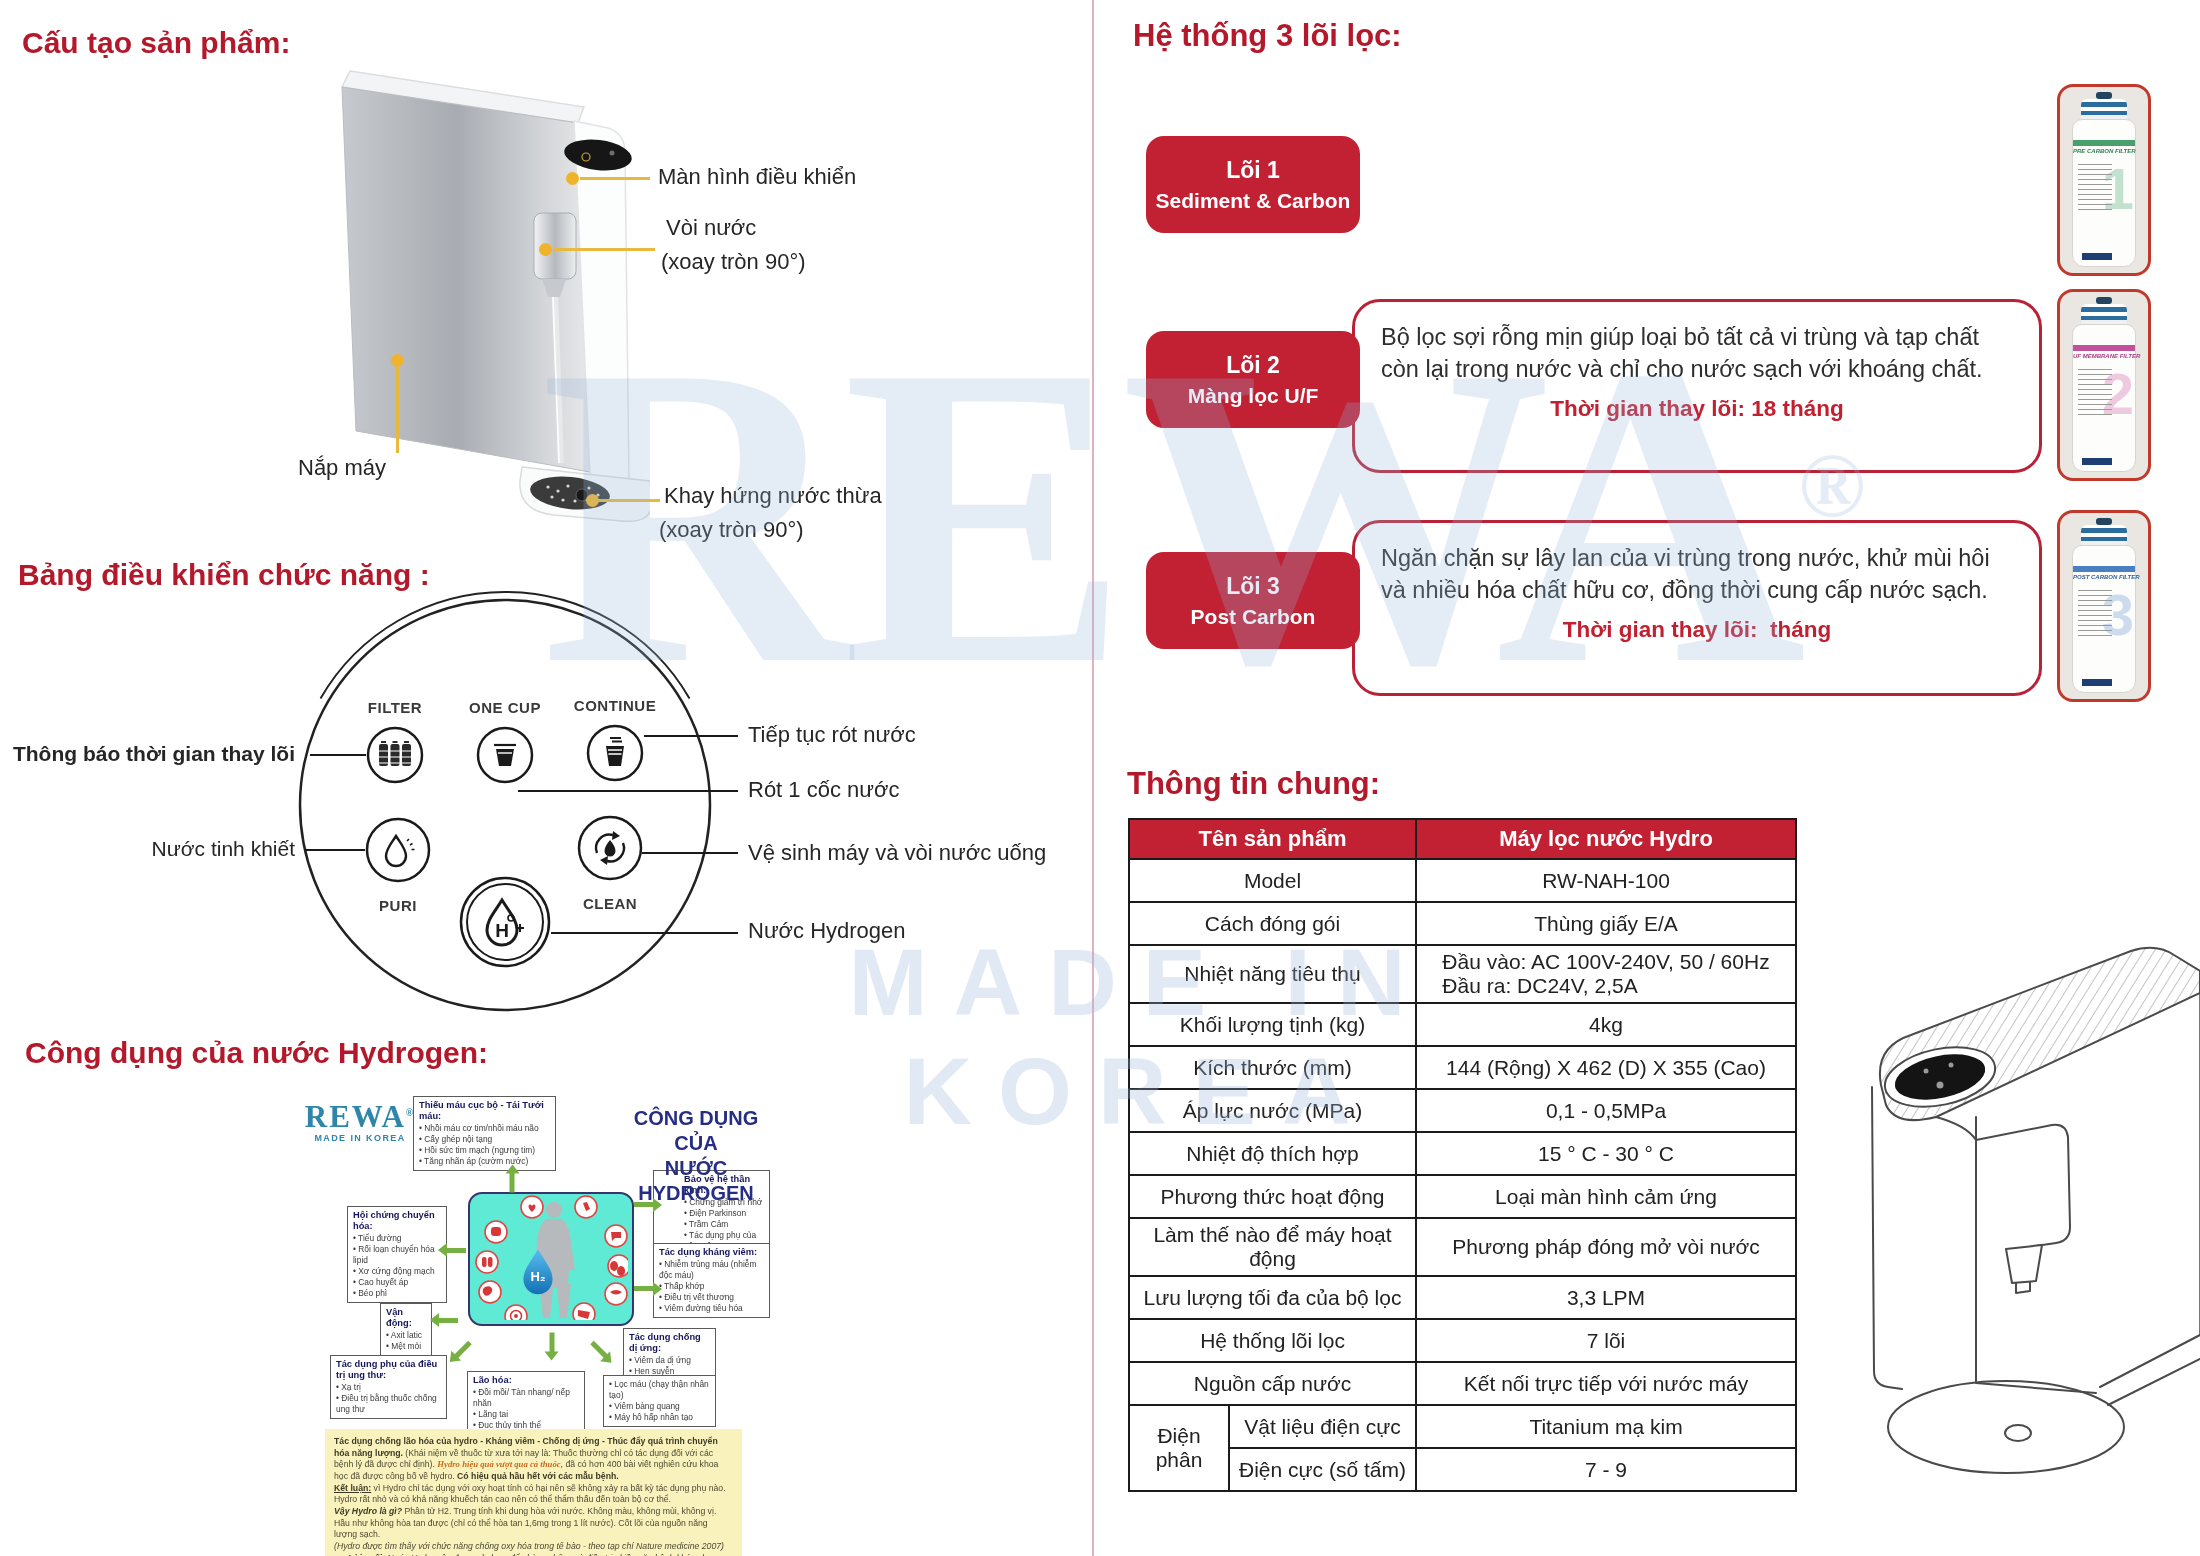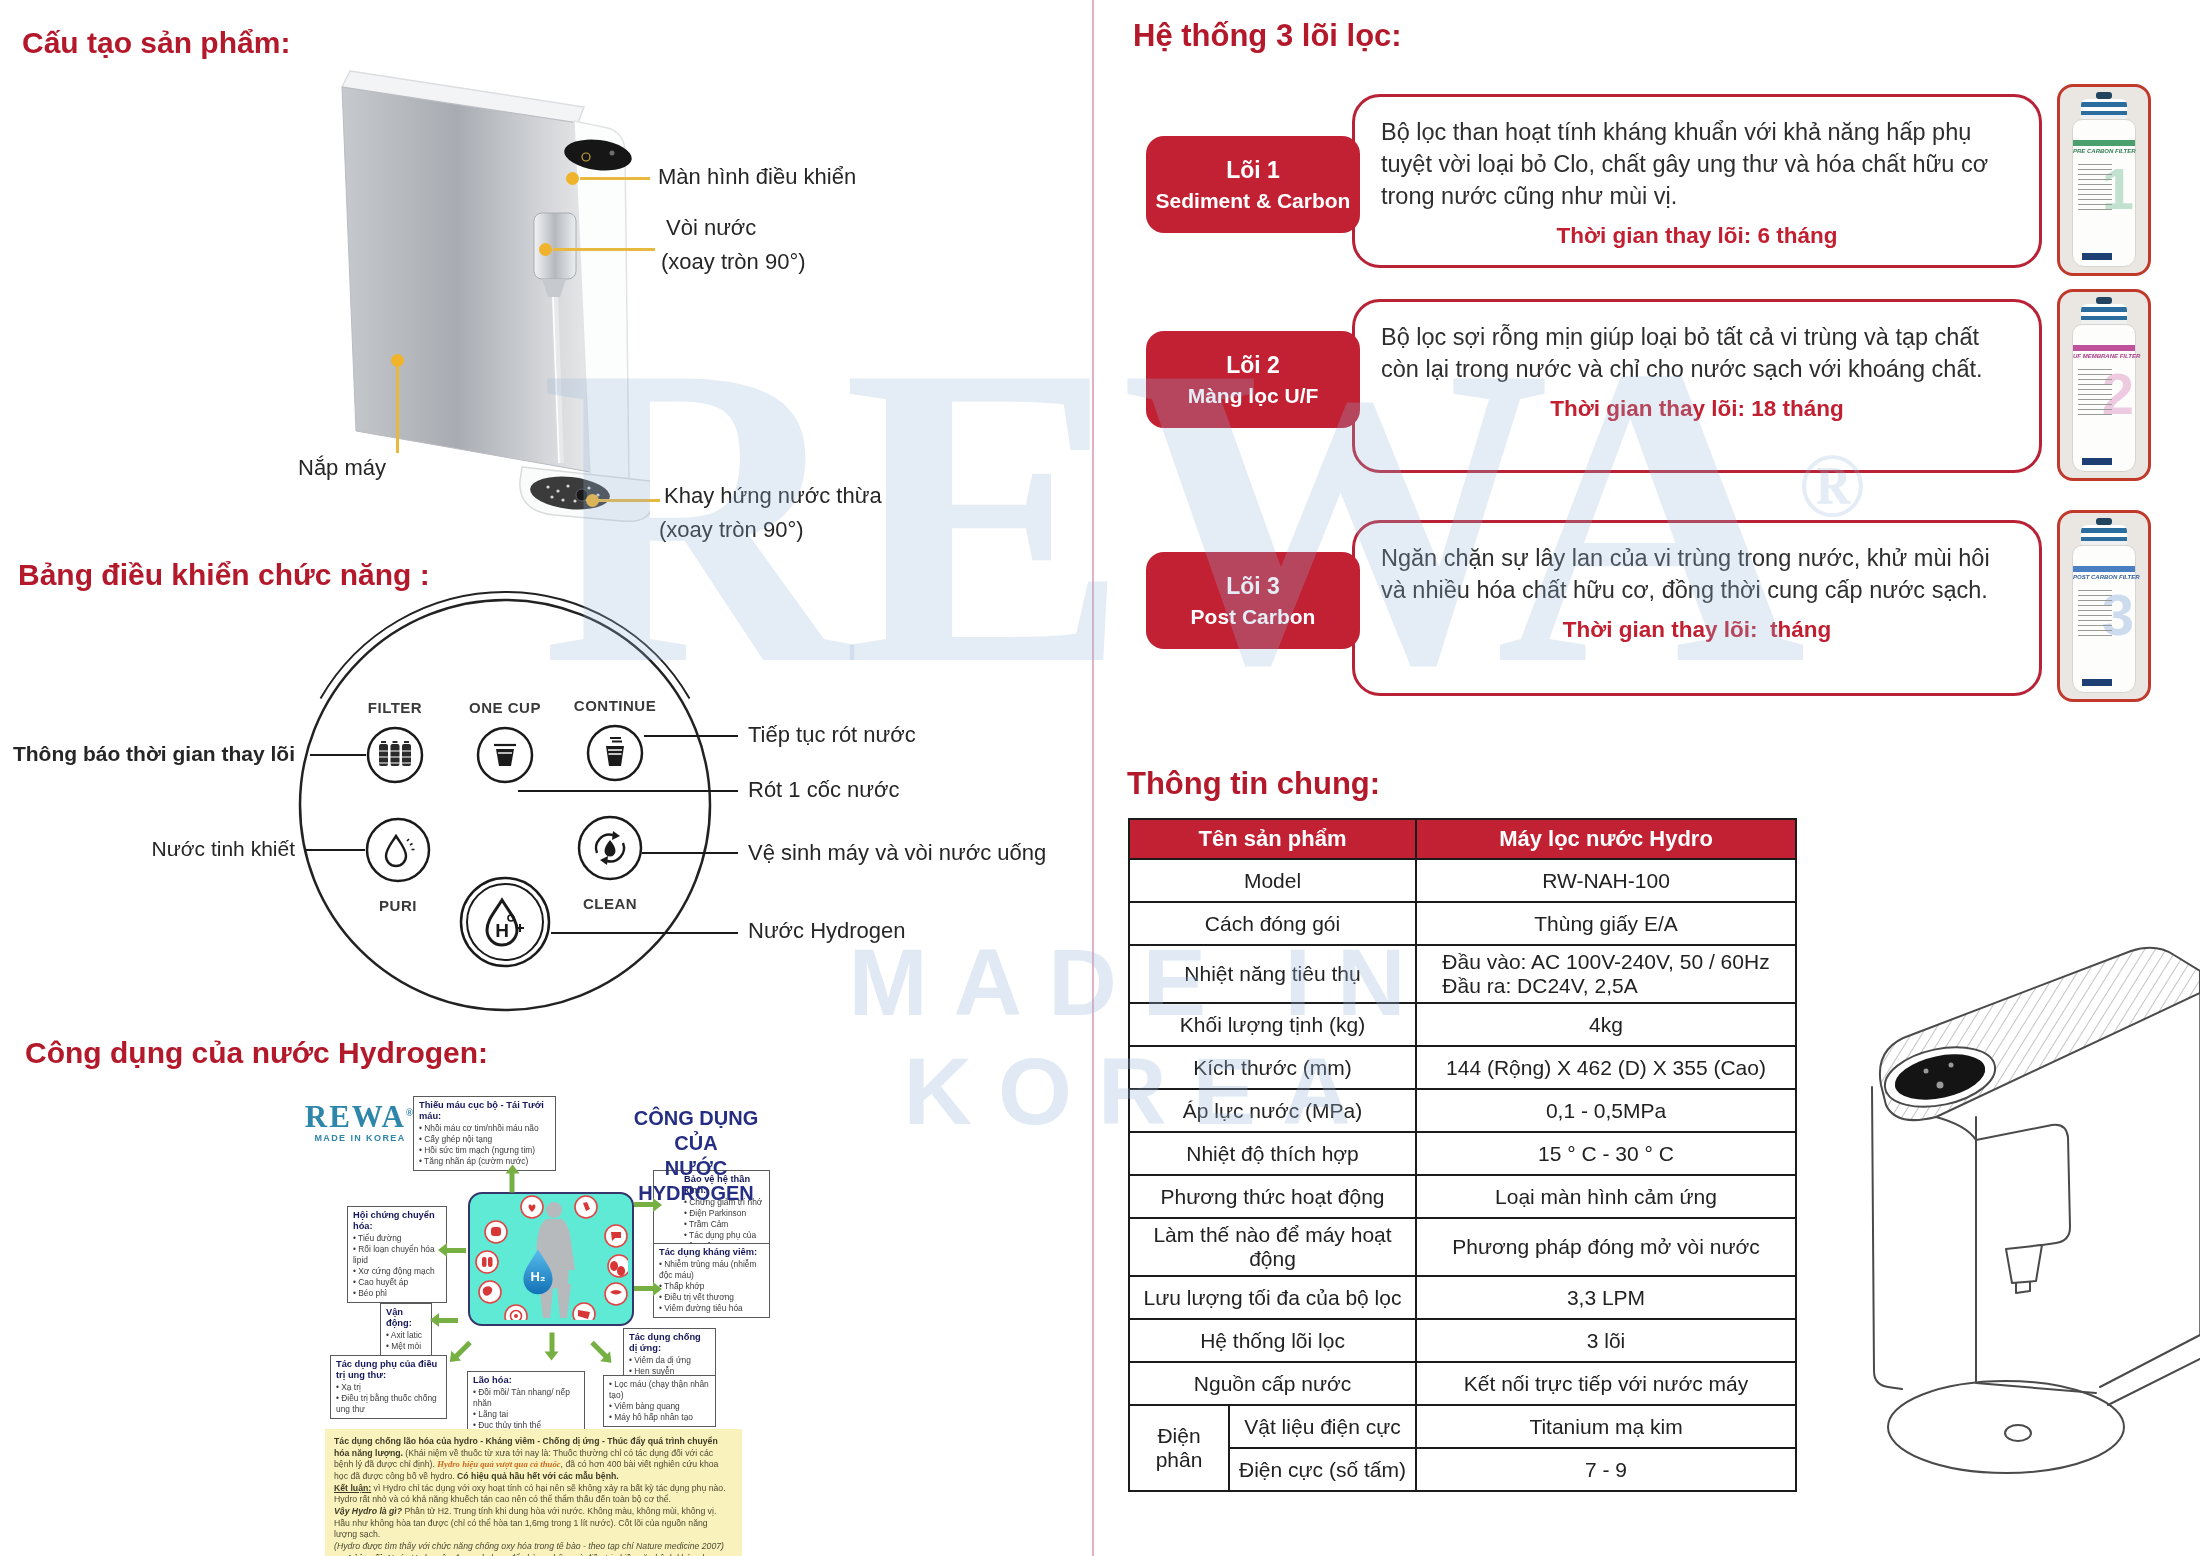--- a/index.html
+++ b/index.html
@@ -376,24 +376,20 @@
     <p><b>Tác dụng chống lão hóa của hydro - Kháng viêm - Chống dị ứng - Thúc đẩy quá trình chuyển hóa năng lượng.</b><span> (Khái niệm về thuốc từ xưa tới nay là: Thuốc thường chỉ có tác dụng đối với các bệnh lý đã được chỉ định). </span><span class="org">Hydro hiệu quả vượt qua cả thuốc</span><span>, đã có hơn 400 bài viết nghiên cứu khoa học đã được công bố về hydro. </span><b>Có hiệu quả hầu hết với các mẫu bệnh.</b></p>
     <p><b><u>Kết luận:</u></b><span> vì Hydro chỉ tác dụng với oxy hoạt tính có hại nên sẽ không xảy ra bất kỳ tác dụng phụ nào. Hydro rất nhỏ và có khả năng khuếch tán cao nên có thể thẩm thấu đến toàn bộ cơ thể.</span></p>
     <p><b class="it">Vậy Hydro là gì?</b><span> Phân tử H2. Trung tính khi dung hòa với nước. Không màu, không mùi, không vị. Hầu như không hòa tan được (chỉ có thể hòa tan 1,6mg trong 1 lít nước). Cốt lõi của nguồn năng lượng sạch.</span></p>
     <p class="it">(Hydro được tìm thấy với chức năng chống oxy hóa trong tế bào - theo tạp chí Nature medicine 2007)</p>
     <p class="ctr it"><b><u>Lời cuối:</u></b><span> Nước Hydro nên được sử dụng để phòng chống và điều trị nhiều căn bệnh khác nhau.</span></p>
 
   </div>
 
   <h1 class="sec" style="left:1133px;top:18px;font-size:31px;">Hệ thống 3 lõi lọc:</h1>
 
-  <div class="corebox" style="top:94px;height:174px;">
-    <div class="desc">Bộ lọc than hoạt tính kháng khuẩn với khả năng hấp phụ tuyệt vời loại bỏ Clo, chất gây ung thư và hóa chất hữu cơ trong nước cũng như mùi vị.</div>
-    <div class="rep">Thời gian thay lõi: 6 tháng</div>
-  </div>
   <div class="pill" style="top:136px;">
     <div class="l1">Lõi 1</div>
     <div class="l2">Sediment &amp; Carbon</div>
   </div>
   <div class="photo c1" style="top:84px;">
     <div class="bottle">
       <div class="knob"></div>
         <div class="cap"></div>
       <div class="bod">
         <div class="strip"></div>
@@ -511,21 +507,21 @@
           <td class="val"><span>Phương pháp đóng mở vòi nước</span></td>
         </tr>
 
         <tr>
           <td colspan="2" class="lbl"><span>Lưu lượng tối đa của bộ lọc</span></td>
           <td class="val"><span>3,3 LPM</span></td>
         </tr>
 
         <tr>
           <td colspan="2" class="lbl"><span>Hệ thống lõi lọc</span></td>
-          <td class="val"><span>3 lõi</span></td>
+          <td class="val"><span>7 lõi</span></td>
         </tr>
 
         <tr>
           <td colspan="2" class="lbl"><span>Nguồn cấp nước</span></td>
           <td class="val"><span>Kết nối trực tiếp với nước máy</span></td>
         </tr>
       </tbody>
     <tbody>
       <tr>
         <td rowspan="2">Điện phân</td>

